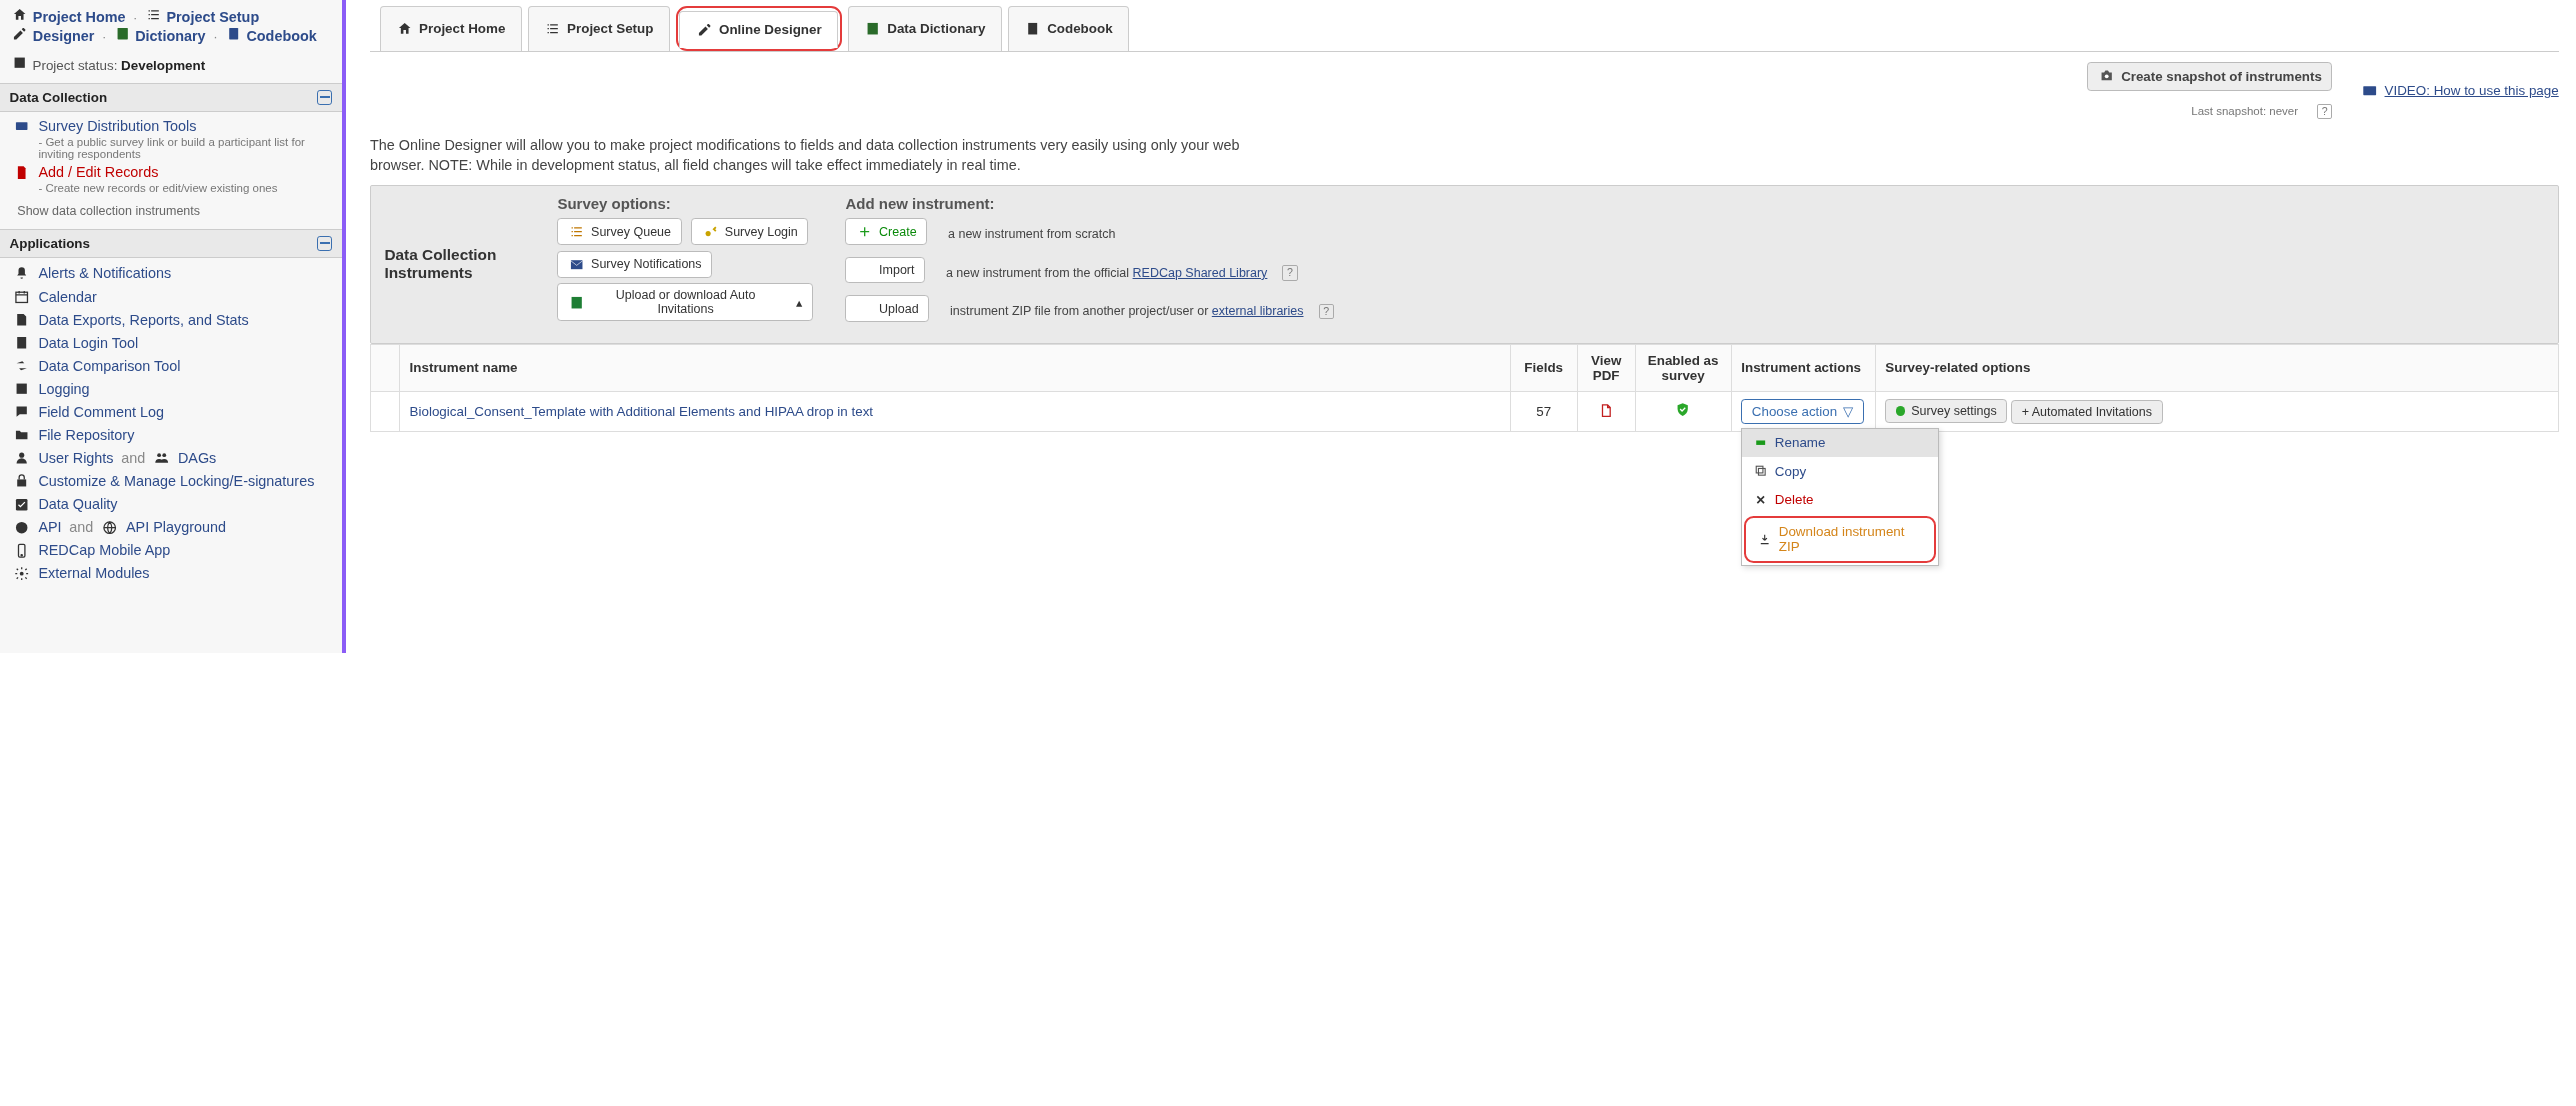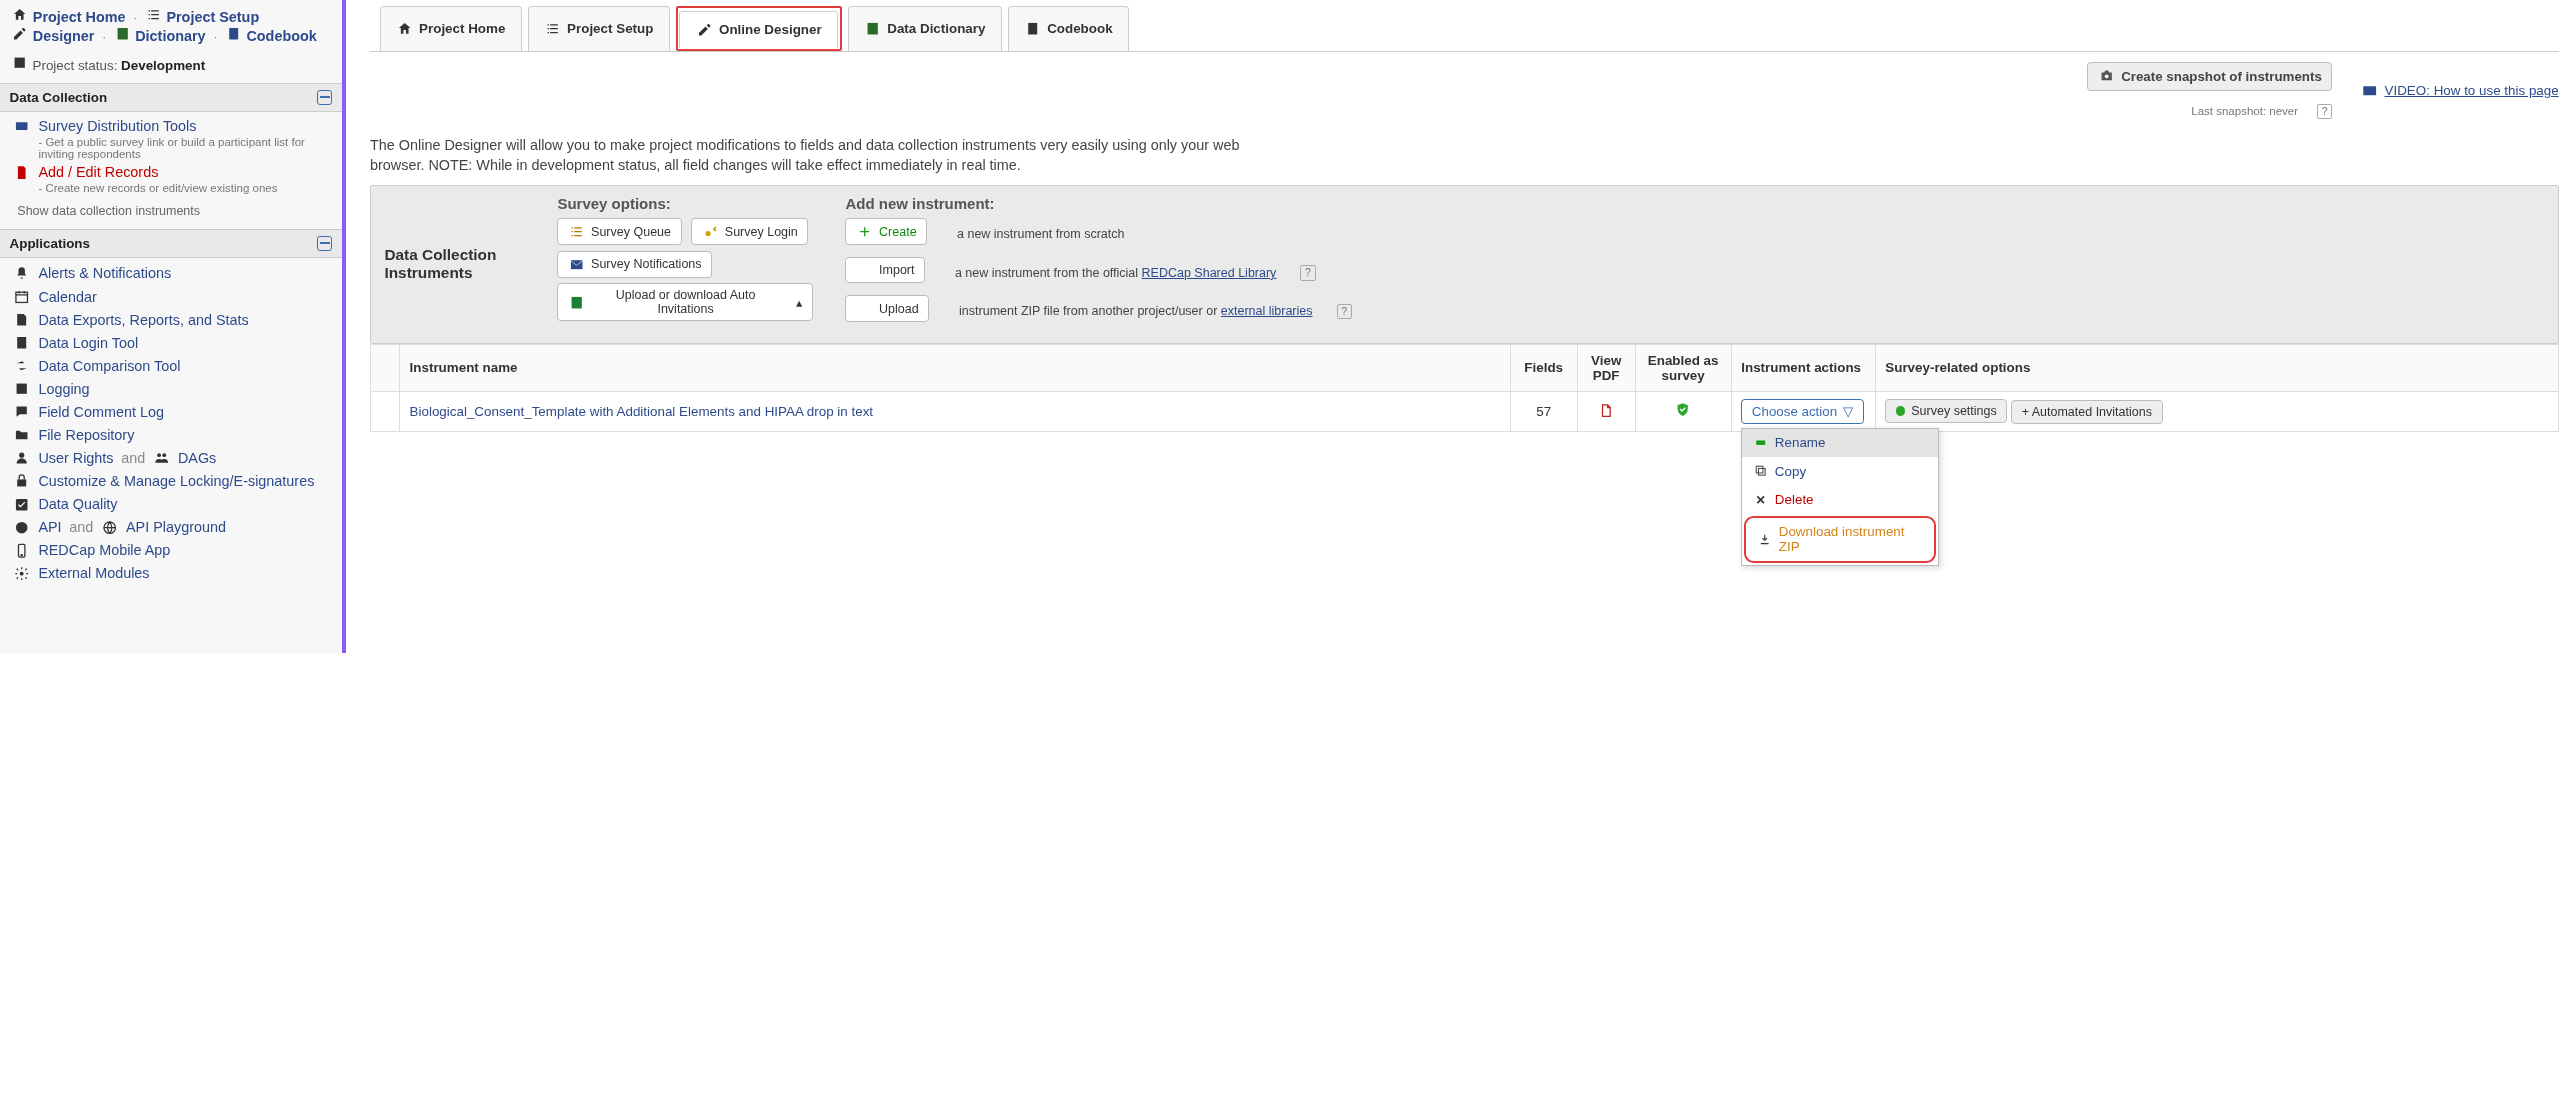--- a/index.html
+++ b/index.html
@@ -34,42 +34,42 @@
 .sect-note{padding:7.7px 17.3px;color:#666;font-size:12.5px}
 
 
 .ic{display:inline-flex;width:17.3px;height:17.3px;align-items:center;justify-content:center;color:#333}
 .ic svg{width:15.4px;height:15.4px}
 
 
 .tabs{display:flex;gap:5.8px;margin-top:5.8px;border-bottom:1px solid #ccc;padding-left:9.6px}
 .tab{background:#f7f7f7;border:1px solid #ccc;border-bottom:none;border-radius:3.8px 3.8px 0 0;padding:9.6px 15.4px;font-weight:700;color:#333;display:flex;align-items:center;gap:5.8px;cursor:pointer}
 .tab.active{background:#fff;position:relative;top:1px}
-.tab-ring{border:2.9px solid #e43b3b;border-radius:2px;padding:1.9px}
+.tab-ring{border:2.9px solid #e43b3b;border-radius:11px;padding:1.9px}
 
 
 .toprow{display:flex;justify-content:flex-end;align-items:center;gap:29px;margin-top:9.6px}
 .snapwrap{text-align:right}
 .snapbtn{background:#eee;border:1px solid #bbb;border-radius:3.8px;padding:4.8px 9.6px;font-weight:700;color:#444;display:inline-flex;align-items:center;gap:5.8px}
 .snapnote{color:#777;font-size:11.5px;margin-top:13px;display:flex;align-items:center;justify-content:flex-end;gap:19px}
 .help-q{display:inline-block;width:15.4px;height:15.4px;border:1px solid #aaa;border-radius:1.9px;text-align:center;font-size:10.6px;line-height:13.4px;color:#777}
 .vlink{display:flex;align-items:center;gap:5.8px}
 
 .desc-main{margin:17.3px 0 9.6px 0;color:#444;font-size:14.4px;max-width:912px;line-height:1.35}
 
 
 .panel{background:#eaeaea;border:1px solid #ccc;border-radius:1.9px;display:flex;align-items:stretch;width:100%}
 .panel>div{padding:9.6px 13.4px}
 .panel .c1{flex:0 0 173px;font-weight:700;font-size:15.4px;color:#333;display:flex;align-items:center}
 .panel .c2{flex:0 0 288px}
 .panel .c3{flex:1}
 .panel h5{margin:0 0 5.8px 0;font-size:15px;font-weight:700;color:#555}
 .sbtn{display:inline-flex;align-items:center;gap:5.8px;background:#fff;border:1px solid #bbb;border-radius:3.8px;padding:3.8px 9.6px;font-size:12.5px;color:#333;margin:0 5.8px 5.8px 0}
 .sbtn.green{color:#0a8a0a}
-.c3 .row{display:flex;align-items:center;gap:24px;margin-bottom:5.8px;font-size:12.5px;color:#444}
+.c3 .row{display:flex;align-items:center;gap:15px;margin-bottom:5.8px;font-size:12.5px;color:#444}
 .c3 a{text-decoration:underline}
 
 
 table.inst{width:100%;border-collapse:collapse;margin-top:0}
 table.inst th,table.inst td{border:1px solid #ddd;padding:7.7px 9.6px;font-size:13.4px;vertical-align:middle}
 table.inst th{background:#fafafa;font-weight:700;text-align:left}
 table.inst th.c{text-align:center}
 td.c{text-align:center}
 .instname{color:#2d4b8a}
 .shield svg{width:15.4px;height:15.4px}

